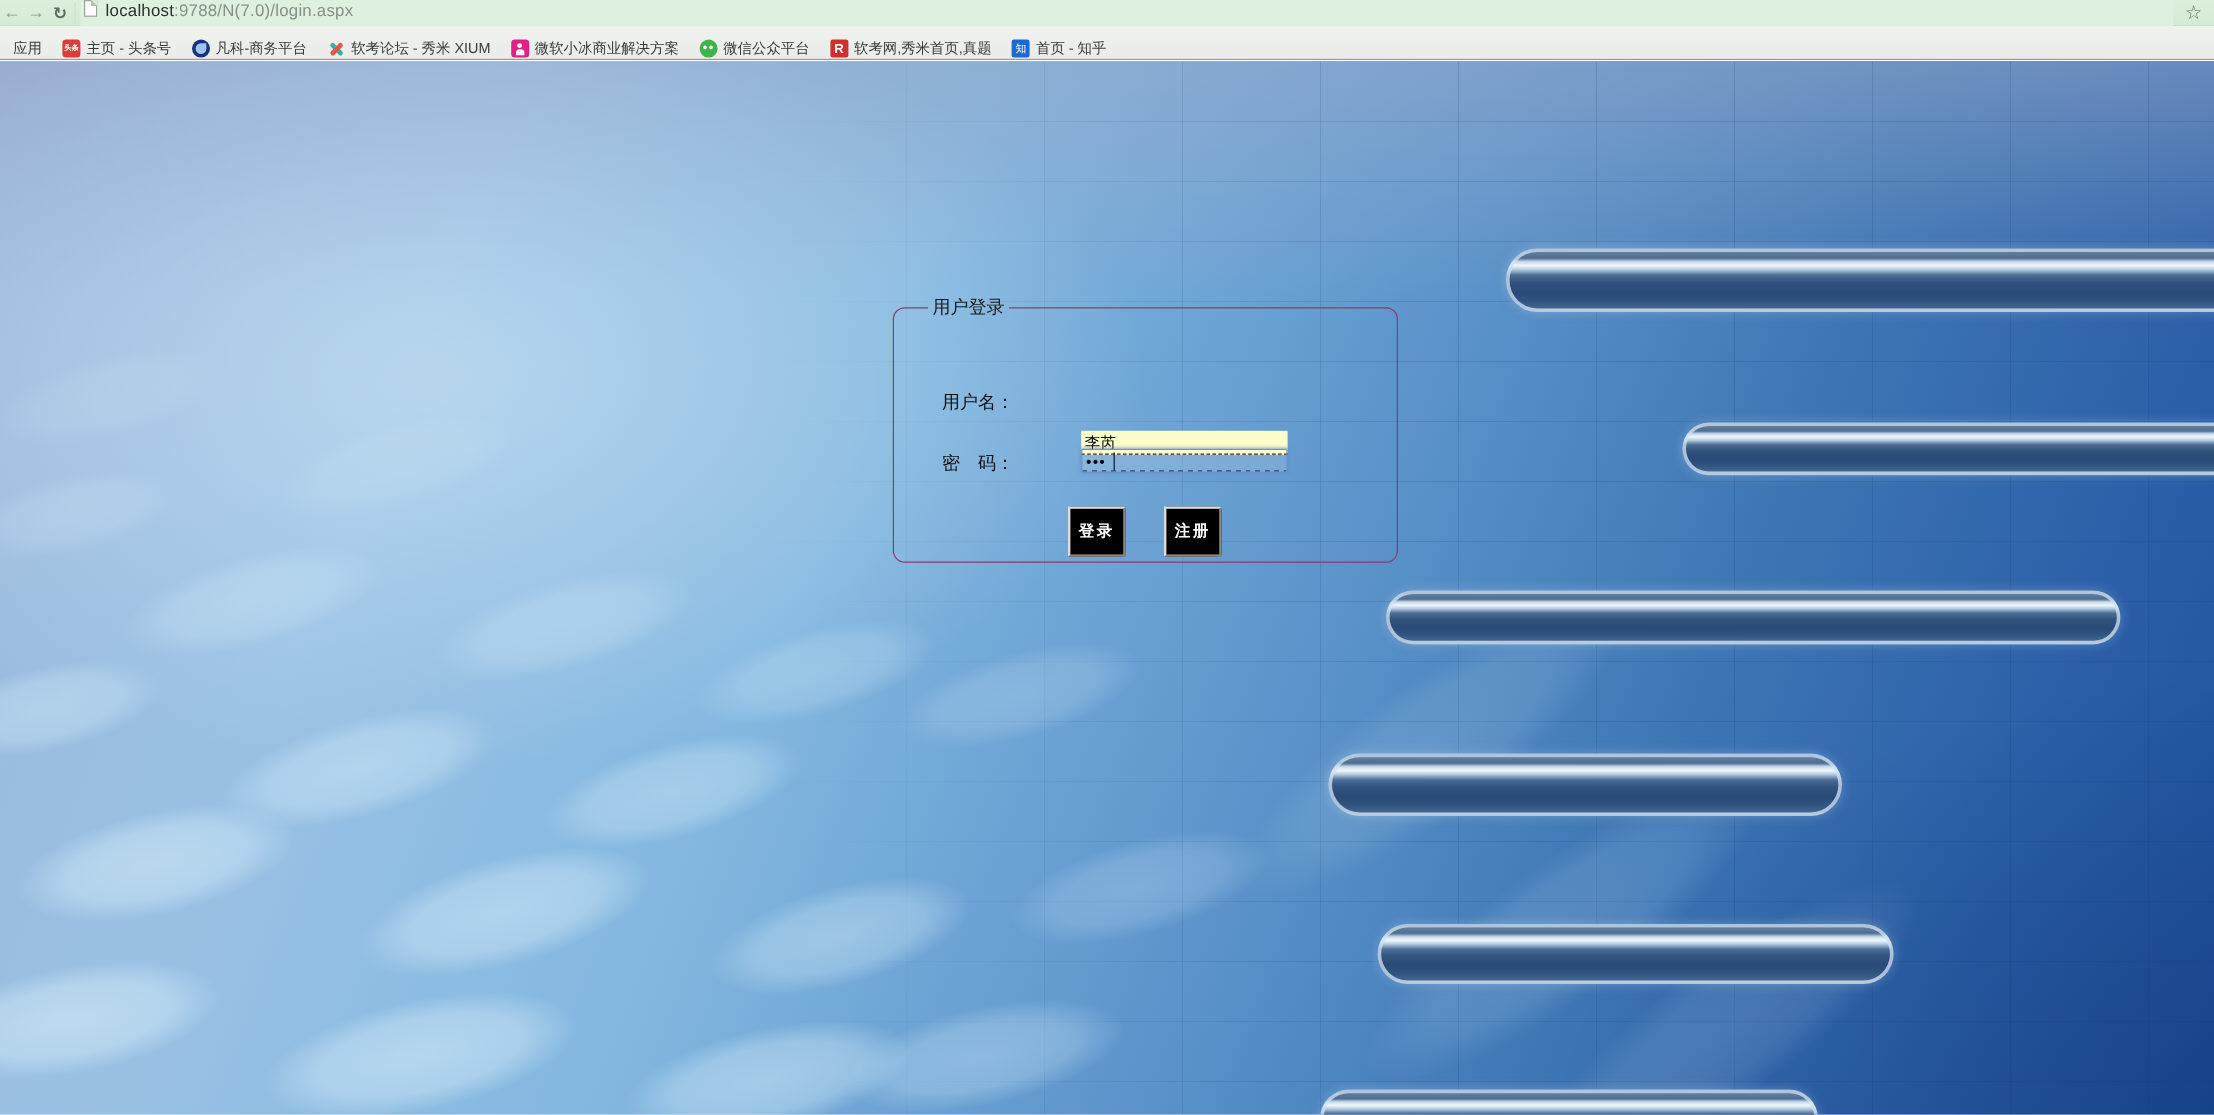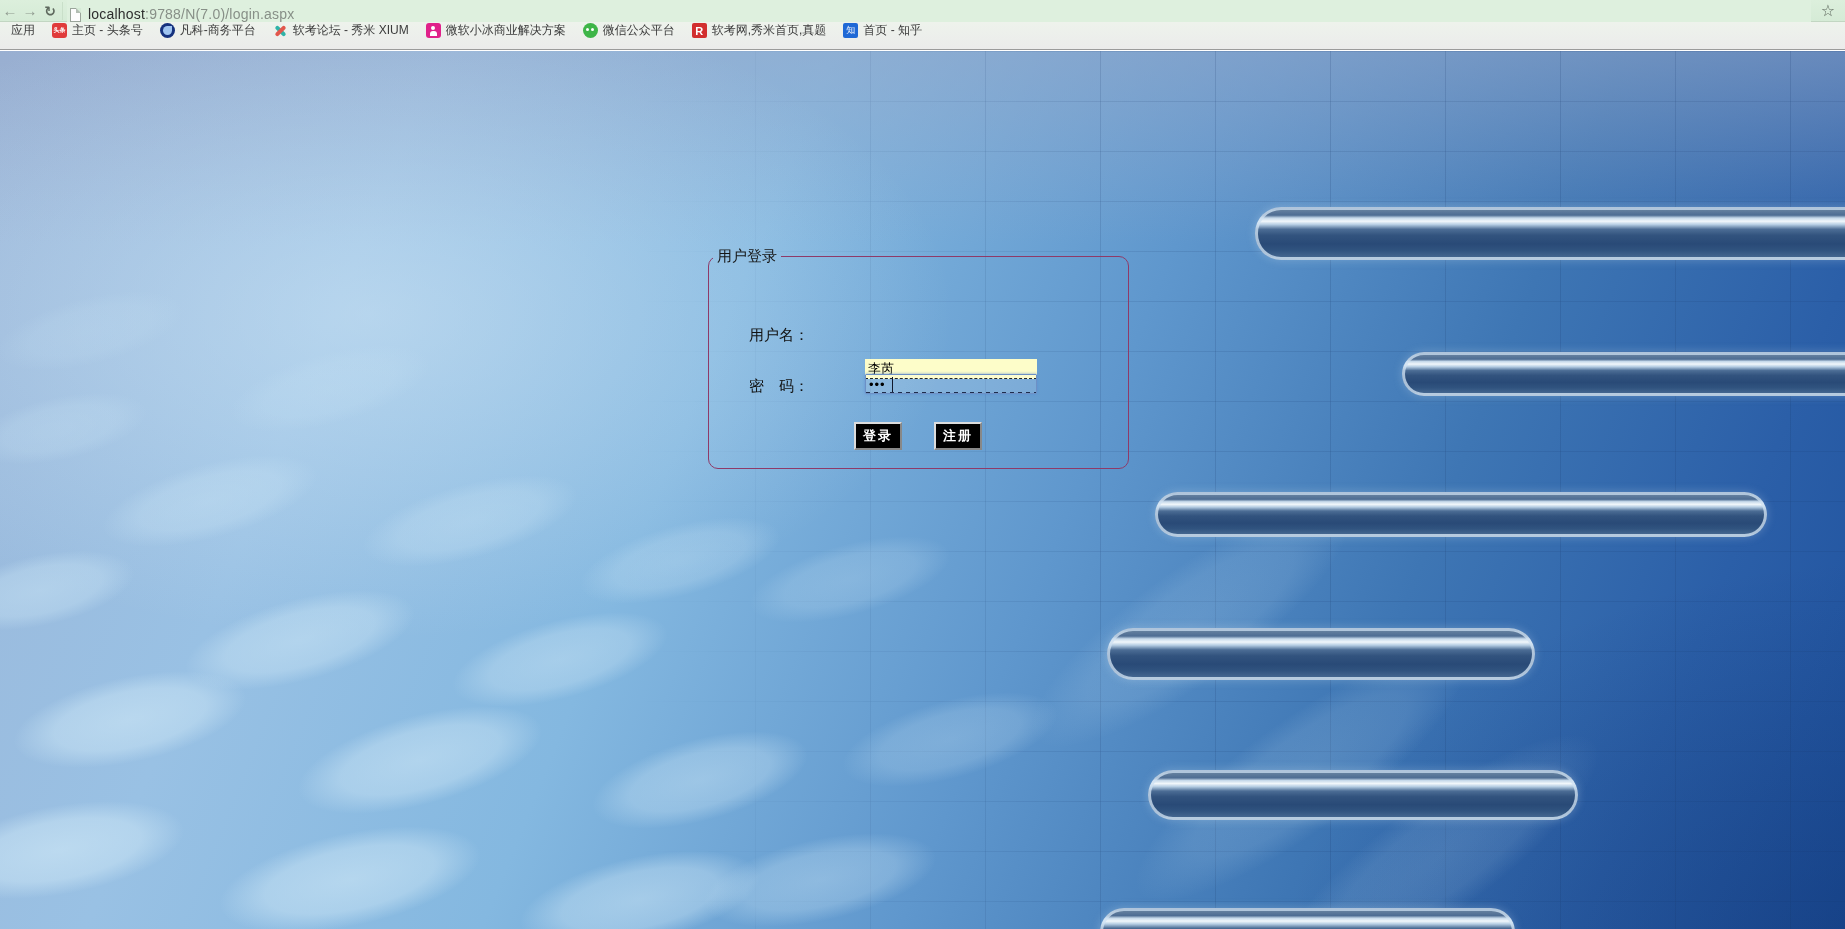--- a/index.html
+++ b/index.html
@@ -9,34 +9,34 @@
   
   .topbar {
     position:absolute; left:0; top:0; width:1845px; height:22px;
     background:linear-gradient(180deg,#dcefdc 0%,#d5ebd6 100%);
     border-bottom:1px solid #c2d6c2;
     display:flex; align-items:center;
   }
   .nav-glyph { color:#8f9a8f; font-size:15px; line-height:20px; width:20px; text-align:center; cursor:pointer; }
   .nav-glyph.reload { color:#5f6a5f; font-weight:bold; font-size:14px; }
   .addr-sep { width:1px; height:18px; background:#c9dfc9; margin:0 4px 0 2px; }
-  .addrbar { display:flex; align-items:flex-end; flex:1; height:22px; background:#def0de; }
+  .addrbar { display:flex; align-items:flex-start; flex:1; height:22px; background:#def0de; }
   .page-icon { position:relative; width:11px; height:14px; background:#fdfdfd; border:1px solid #9aa59a; margin:0 7px 0 3px; }
   .page-icon::before { content:""; position:absolute; right:-1px; top:-1px; border-style:solid; border-width:0 5px 5px 0; border-color:transparent #d5ebd6 #b2bdb2 transparent; }
   .url { font-size:14px; letter-spacing:0.2px; white-space:nowrap; }
   .url .host { color:#2e2e2e; }
   .url .rest { color:#878f87; }
   .star-glyph { color:#5f6a5f; font-size:16px; width:34px; text-align:center; cursor:pointer; }
 
   
   .bookmarks {
     position:absolute; left:0; top:22px; width:1845px; height:28px;
     background:linear-gradient(180deg,#eef3ec 0%,#ebebeb 100%);
     border-bottom:1px solid #9b9b9b;
-    display:flex; align-items:flex-start; gap:17px; padding-left:2px;
+    display:flex; align-items:flex-end; gap:17px; padding-left:2px;
     overflow:hidden;
   }
   .bm { display:flex; align-items:center; gap:5px; font-size:12px; color:#3a3a3a; white-space:nowrap; cursor:pointer; }
   .bm-ico { width:15px; height:15px; border-radius:3px; display:flex; align-items:center; justify-content:center; flex:0 0 auto; }
   .ico-apps { width:5px; height:15px; border-radius:0; background:linear-gradient(180deg,#f3a33a 0%,#e6callee 0%,#e66a3a 50%,#f3c33a 100%); margin-left:-1px; }
   .ico-toutiao { background:#e03b3b; color:#fff; font-size:6px; font-weight:bold; letter-spacing:0; }
   .ico-fanke { background:#16327e; border-radius:50%; position:relative; overflow:hidden; }
   .ico-fanke::before { content:""; position:absolute; left:3px; top:3px; width:9px; height:9px; border-radius:50% 0 50% 50%; background:#9fc4f0; }
   .ico-xiumi { background:transparent; position:relative; }
   .ico-xiumi::before, .ico-xiumi::after { content:""; position:absolute; left:1px; top:6px; width:13px; height:4px; border-radius:2px; }
@@ -75,42 +75,42 @@
     border:3px solid rgba(208,226,242,0.78);
     background:linear-gradient(180deg,
       #64809f 0%, #4e6d93 11%,
       #c6d9ea 17%, #f1f7fb 24%, #b5cde3 31%,
       #4c6d95 41%, #32537e 54%, #294a77 72%, #30537f 86%, #44668f 100%);
     box-shadow:0 0 10px rgba(230,242,250,0.25);
   }
 
   
   .login-box {
-    position:absolute; left:708px; top:196px; width:421px; height:222px;
-    border:1px solid #8e3a68; border-radius:10px;
+    position:absolute; left:744px; top:196px; width:421px; height:222px;
+    border:1px solid #8e3a68; border-radius:10px;padding-left:24px;
   }
   .login-box legend { font-size:15px; color:#161616; padding:0 4px; margin-left:4px; }
   .frm-label { position:absolute; left:40px; width:112px; text-align:left; font-size:15px; color:#111; }
   .frm-input {
     position:absolute; left:156px; width:172px; height:20px;
     font-size:13px; color:#000; padding:0 3px;
     background:transparent; border:none; outline:none;
     font-family:"Liberation Sans","DejaVu Sans",sans-serif;
   }
   .inp-user { background:#fdfdc9; border-bottom:1.5px dashed #000; }
   .inp-pass {
     border:1px solid #6d90c5; border-radius:1px; letter-spacing:1px;
     background:
       repeating-linear-gradient(to right, rgba(20,30,60,0.9) 0 4px, transparent 4px 8px) left bottom / 100% 1px no-repeat,
       rgba(255,255,255,0.14);
     box-shadow:0 0 3px rgba(90,140,210,0.8);
   }
   .caret { position:absolute; left:183px; width:1px; height:15px; background:#10182c; }
   .btn {
-    position:absolute; width:48px; height:28px;
+    position:absolute; width:48px; height:42px;
     background:#000; color:#fff; font-size:13px; font-weight:bold; letter-spacing:2px;
     border:2px outset #dcdcdc; cursor:pointer;
     font-family:"Liberation Sans","DejaVu Sans",sans-serif;
   }
 </style>
 </head>
 <body>
 
 <div class="topbar">
   <span class="nav-glyph">←</span>

